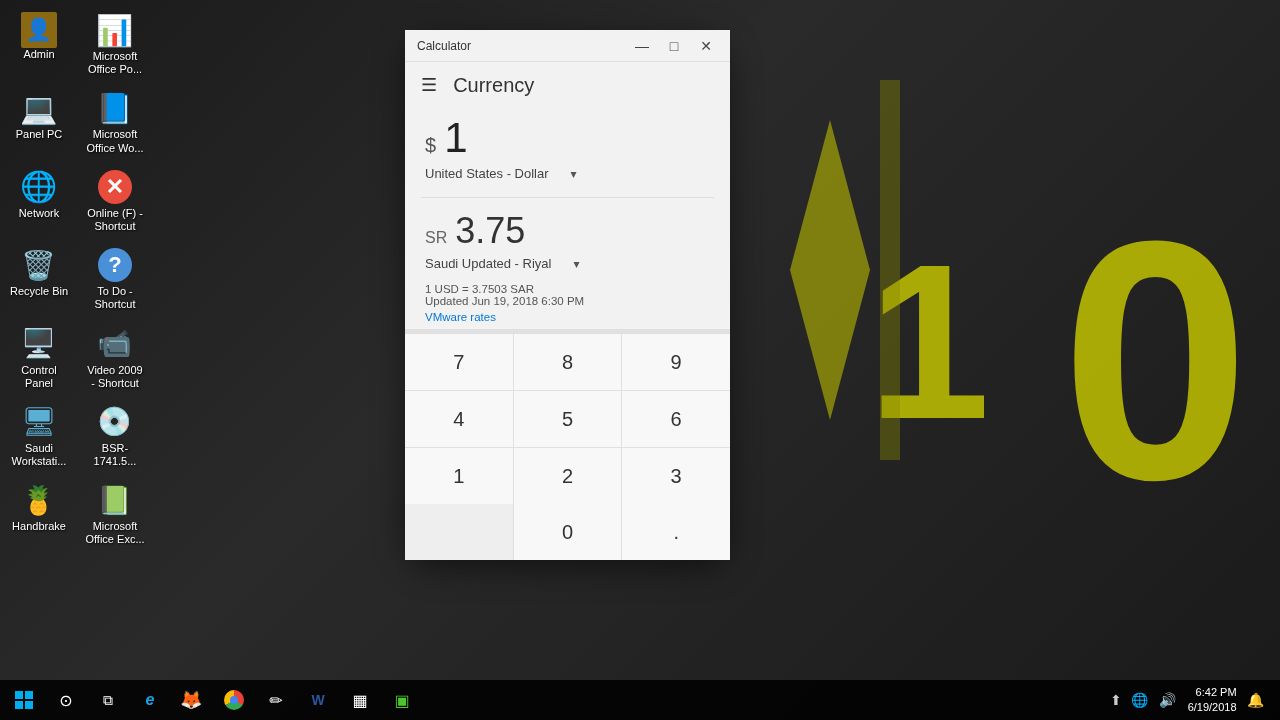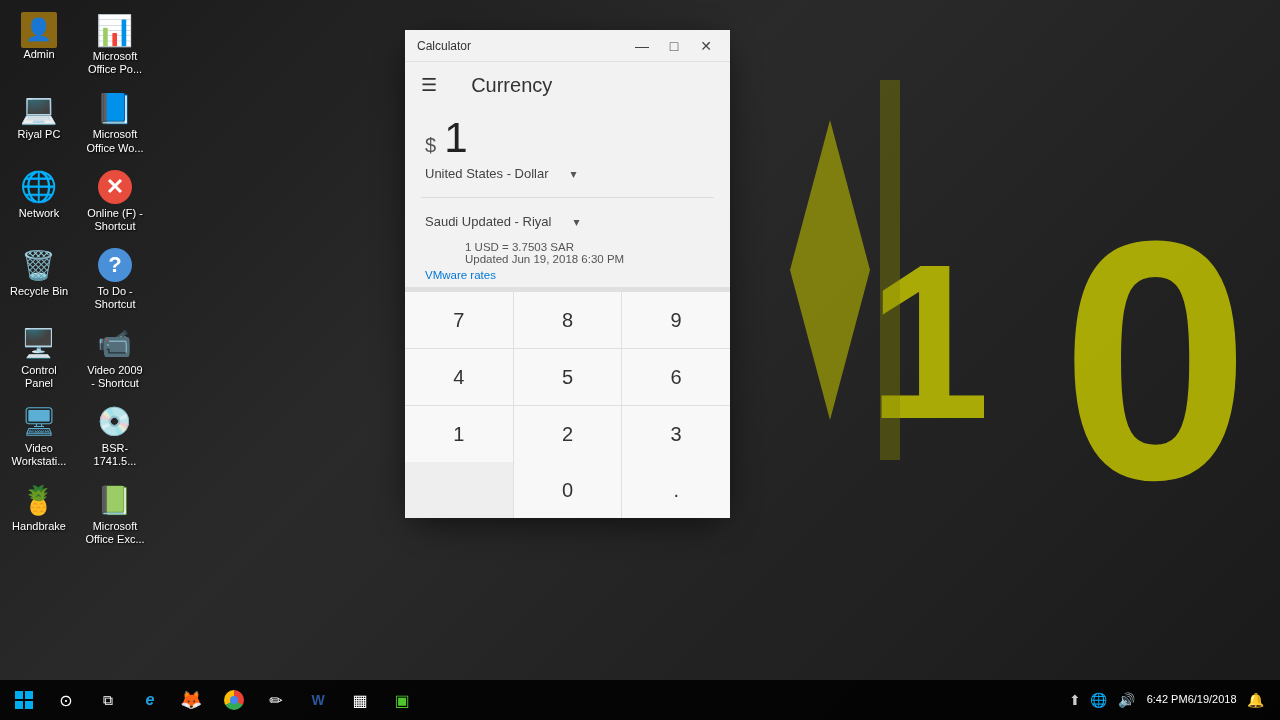--- a/index.html
+++ b/index.html
@@ -84,21 +84,21 @@
       margin-left: auto;
       display: flex;
       align-items: center;
       gap: 4px;
       color: #fff;
       font-size: 11px;
       padding-right: 8px;
     }
     .taskbar-time {
       display: flex;
-      flex-direction: row;
+      flex-direction: column;
       align-items: flex-end;
       font-size: 11px;
       color: #fff;
       line-height: 1.4;
       padding: 0 4px;
     }
     .taskbar-icon-small {
       font-size: 14px;
       color: #ccc;
       padding: 0 3px;
@@ -161,21 +161,20 @@
     .hamburger {
       font-size: 18px;
       color: #333;
       cursor: pointer;
       padding: 4px;
     }
     .calc-mode-title {
       font-size: 20px;
       font-weight: 300;
       color: #333;
-      margin-left: 18px;
     }
 
     .calc-display-top {
       padding: 10px 20px 4px;
     }
     .calc-from-value {
       display: flex;
       align-items: baseline;
       gap: 8px;
     }
@@ -230,21 +229,20 @@
       font-weight: 300;
       color: #333;
     }
 
     .calc-rate-info {
       padding: 6px 20px 4px;
     }
     .calc-rate-text {
       font-size: 11.5px;
       color: #555;
-      margin-left: 40px;
     }
     .calc-update-link {
       font-size: 11.5px;
       color: #0078d7;
       cursor: pointer;
       text-decoration: none;
     }
 
     .calc-numpad {
       padding: 4px 0 0;
@@ -310,21 +308,21 @@
       <div class="user-avatar">👤</div>
       <span class="icon-label">Admin</span>
     </div>
     <div class="icon-item">
       <div class="icon-img" style="font-size:30px;">📊</div>
       <span class="icon-label">Microsoft Office Po...</span>
     </div>
 
     <div class="icon-item">
       <div class="icon-img" style="color:#4a90d9;font-size:30px;">💻</div>
-      <span class="icon-label">Riyal PC</span>
+      <span class="icon-label">Panel PC</span>
     </div>
     <div class="icon-item">
       <div class="icon-img" style="font-size:30px;">📘</div>
       <span class="icon-label">Microsoft Office Wo...</span>
     </div>
 
     <div class="icon-item">
       <div class="icon-img" style="color:#4a90d9;font-size:30px;">🌐</div>
       <span class="icon-label">Network</span>
     </div>
@@ -350,21 +348,21 @@
       <div class="icon-img" style="font-size:28px;">🖥️</div>
       <span class="icon-label">Control Panel</span>
     </div>
     <div class="icon-item">
       <div class="icon-img" style="font-size:28px;">📹</div>
       <span class="icon-label">Video 2009 - Shortcut</span>
     </div>
 
     <div class="icon-item">
       <div class="icon-img" style="font-size:28px;color:#5baed4;">🖥</div>
-      <span class="icon-label">Video Workstati...</span>
+      <span class="icon-label">Saudi Workstati...</span>
     </div>
     <div class="icon-item">
       <div class="icon-img" style="font-size:28px;">💿</div>
       <span class="icon-label">BSR-1741.5...</span>
     </div>
 
     <div class="icon-item">
       <div class="icon-img" style="font-size:28px;">🍍</div>
       <span class="icon-label">Handbrake</span>
     </div>
@@ -400,20 +398,24 @@
         </div>
         <div class="calc-currency-select">
           <span class="calc-currency-name">United States - Dollar</span>
           <span class="calc-dropdown-arrow">▾</span>
         </div>
       </div>
 
       <div class="calc-divider"></div>
 
       <div class="calc-display-bottom">
+        <div class="calc-to-value">
+          <span class="calc-sr-symbol">SR</span>
+          <span class="calc-value-medium">3.75</span>
+        </div>
         <div class="calc-currency-select">
           <span class="calc-currency-name">Saudi Updated - Riyal</span>
           <span class="calc-dropdown-arrow">▾</span>
         </div>
       </div>
 
       <div class="calc-rate-info">
         <div class="calc-rate-text">1 USD = 3.7503 SAR</div>
         <div class="calc-rate-text">Updated Jun 19, 2018 6:30 PM</div>
         <a class="calc-update-link">VMware rates</a>

